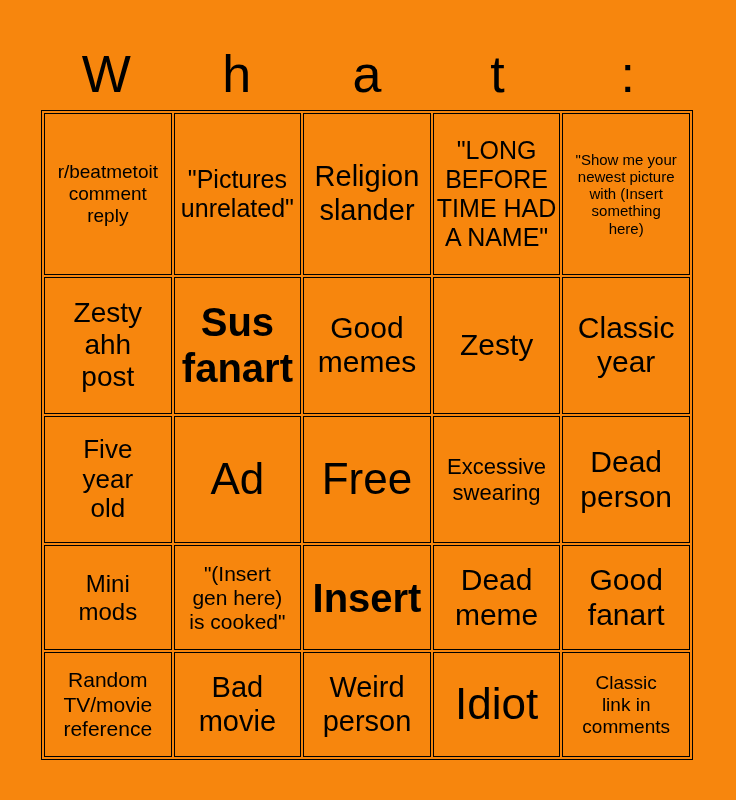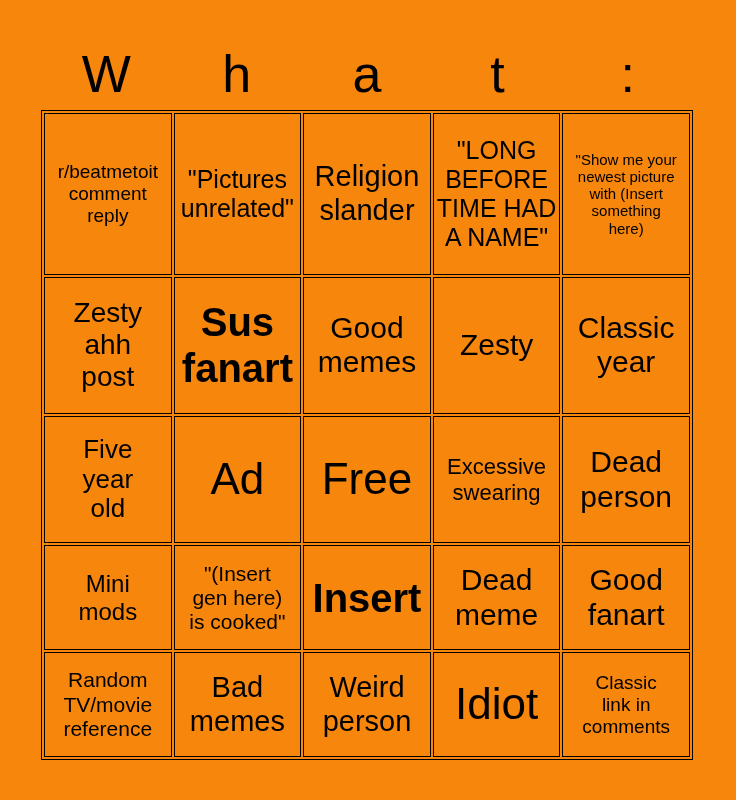--- a/index.html
+++ b/index.html
@@ -144,21 +144,21 @@
         <td class="fs30">Dead
 meme</td>
         <td class="fs30">Good
 fanart</td>
       </tr>
       <tr>
         <td class="fs21">Random
 TV/movie
 reference</td>
         <td class="fs29">Bad
-memes</td>
+movie</td>
         <td class="fs29">Weird
 person</td>
         <td class="fs44">Idiot</td>
         <td class="fs19">Classic
 link in
 comments</td>
       </tr>
     </tbody>
   </table>
 </div>

